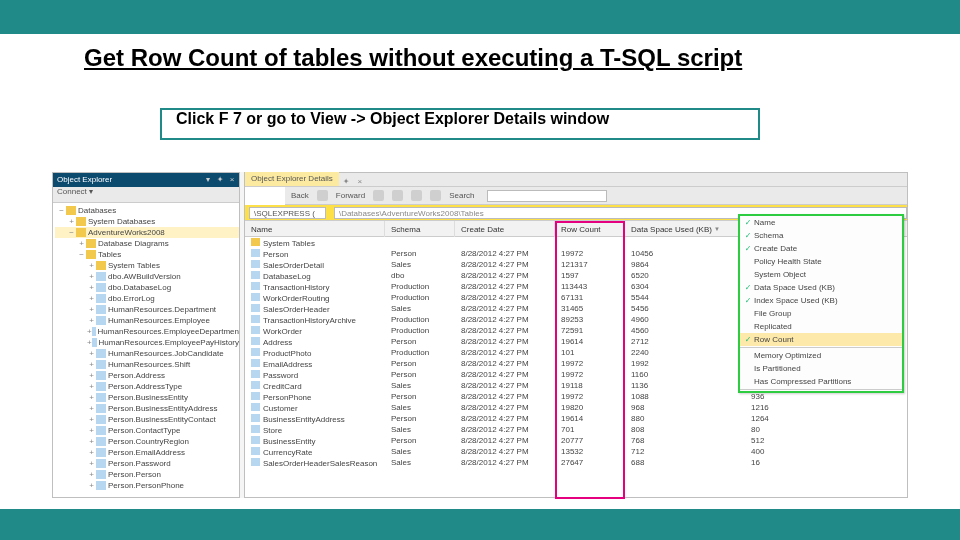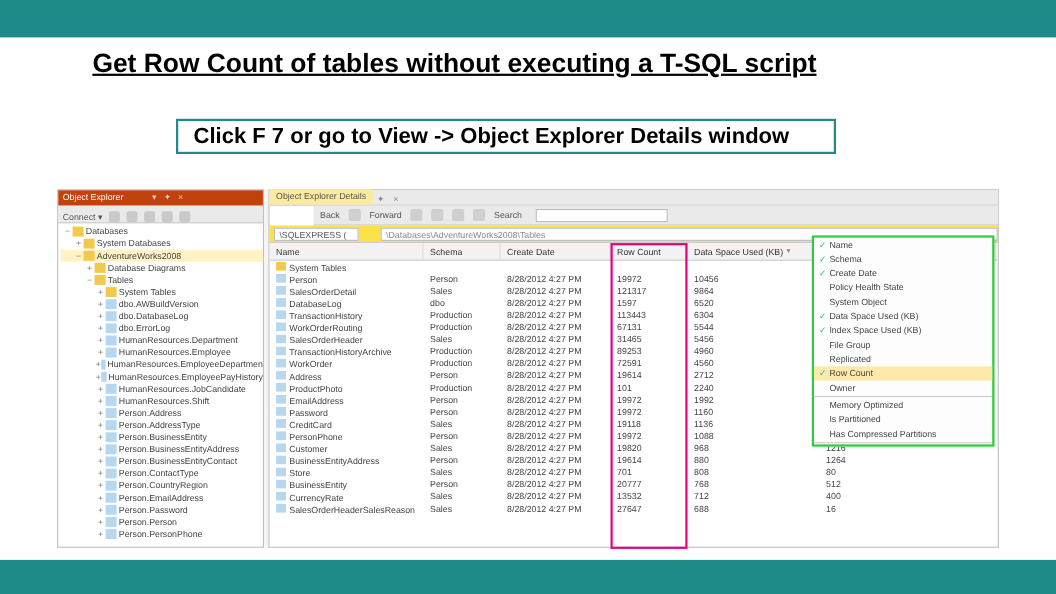--- a/index.html
+++ b/index.html
@@ -25,53 +25,54 @@
     left: 84px; top: 44px;
     font-size: 24px; font-weight: bold;
     color: #000;
     text-decoration: underline;
   }
   .instruction-box {
     position: absolute;
     left: 160px; top: 108px;
     width: 600px; height: 32px;
     border: 2px solid #1f8a87;
-    display: flex; align-items: center;
+    display: flex; align-items: flex-start;
     padding-left: 14px;
-    font-size: 20px; font-weight: bold;
+    font-size: 16px; font-weight: bold;
     color: #000;
   }
   .screenshot {
     position: absolute;
     left: 52px; top: 172px;
     width: 856px; height: 326px;
     background: #f5f5f5;
     font-size: 8px;
     color: #333;
   }
   
   .oe-panel {
     position: absolute;
     left: 0; top: 0; width: 188px; height: 326px;
     background: #fff;
     border: 1px solid #bfbfbf;
   }
   .oe-title {
-    background: #c2410c; color: #fff;
+    background: #0c4a6e; color: #fff;
     height: 14px; line-height: 14px;
     padding-left: 4px; font-size: 8px;
-    display: flex; justify-content: flex-start; gap: 23px;
+    display: flex; justify-content: space-between; gap: 23px;
   }
   .oe-title-icons { display:flex; gap:2px; padding-right:2px; }
   .oe-title-icons span { width:10px; text-align:center; color:#ccc; }
   .oe-toolbar {
     background: #eaeaea; height: 16px;
-    display: flex; align-items: flex-end; gap: 6px;
+    display: flex; align-items: flex-start; gap: 6px;
     padding-left: 4px; font-size: 8px; color:#555;
     border-bottom:1px solid #ccc;
+    flex-direction:column;
   }
   .oe-toolbar .ico { width:10px; height:10px; background:#c9c9c9; border-radius:2px; }
   .tree { padding: 2px 0 0 2px; }
   .tree-row {
     display: flex; align-items: center;
     height: 11px; line-height: 11px;
     white-space: nowrap; overflow: hidden;
     font-size: 8px; color: #444;
   }
   .tree-row .tw { display:inline-block; text-align:center; color:#888; }
@@ -107,21 +108,21 @@
   }
   .det-path {
     height:16px; background:#fde047; border-bottom:1px solid #ccc;
     display:flex; align-items:center; font-size:8px; color:#555;
   }
   .det-path .srv{
     background:#fff; border:1px solid #bbb; margin-left:4px; padding:0 10px 0 4px;
     height:12px; line-height:12px;
   }
   .det-path .crumb{
-    background:#fff; border:1px solid #bbb; margin-left:20px; padding:0 4px;
+    background:#fff; border:1px solid #bbb; margin-left:8px; padding:0 4px;
     height:12px; line-height:12px; flex:1; color:#888;
   }
   .grid {
     position:relative; width:100%; height:calc(326px - 48px); overflow:hidden;
   }
   .grid-head {
     display:flex; height:16px; background:#f2f2f2; border-bottom:1px solid #ccc;
     font-size:8px; color:#333;
   }
   .gh { border-right:1px solid #ddd; display:flex; align-items:center; padding-left:6px; height:16px; }
@@ -556,24 +557,20 @@
           <span>File Group</span>
         </div>
         <div class="ctx-row">
           <span class="chk"></span>
           <span>Replicated</span>
         </div>
         <div class="ctx-row sel">
           <span class="chk">✓</span>
           <span>Row Count</span>
         </div>
-        <div class="ctx-row">
-          <span class="chk"></span>
-          <span>Owner</span>
-        </div>
         <div class="ctx-row sep"></div>
         <div class="ctx-row">
           <span class="chk"></span>
           <span>Memory Optimized</span>
         </div>
         <div class="ctx-row">
           <span class="chk"></span>
           <span>Is Partitioned</span>
         </div>
         <div class="ctx-row">

